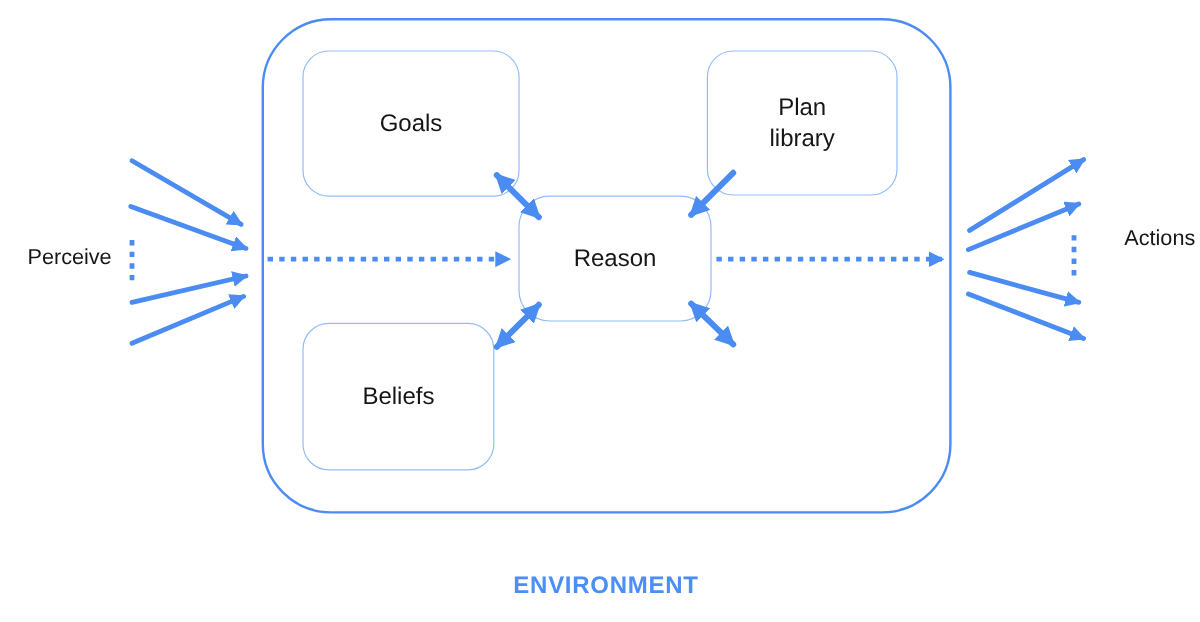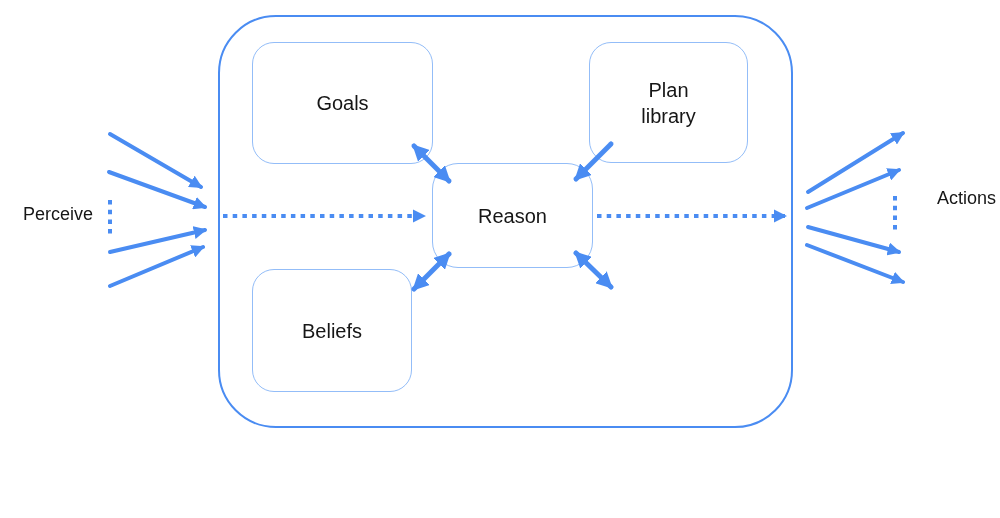--- a/index.html
+++ b/index.html
@@ -138,14 +138,15 @@
   </div>
   <div class="node node-reason">
     <span>Reason</span>
   </div>
   <div class="node node-beliefs">
     <span>Beliefs</span>
   </div>
 
   <div class="side-label perceive-label">Perceive</div>
   <div class="side-label actions-label">Actions</div>
+  <div class="environment-label">ENVIRONMENT</div>
 
 </div>
 
 </body></html>

